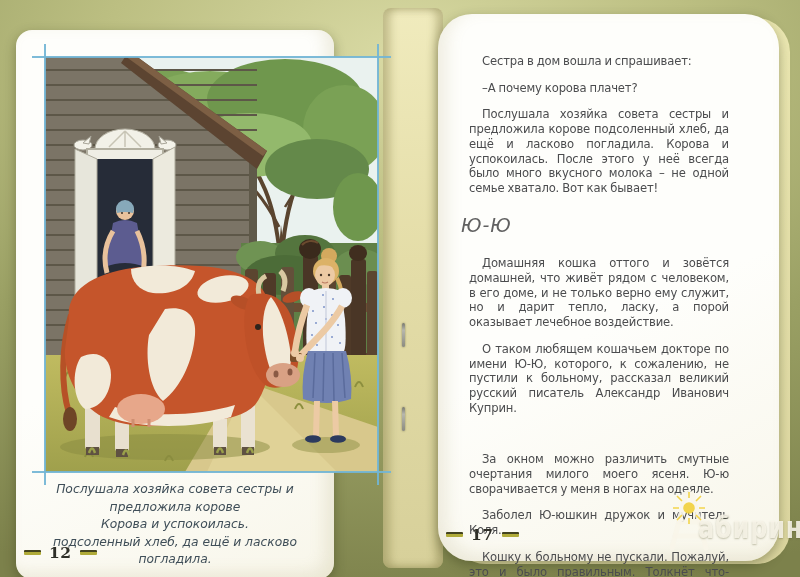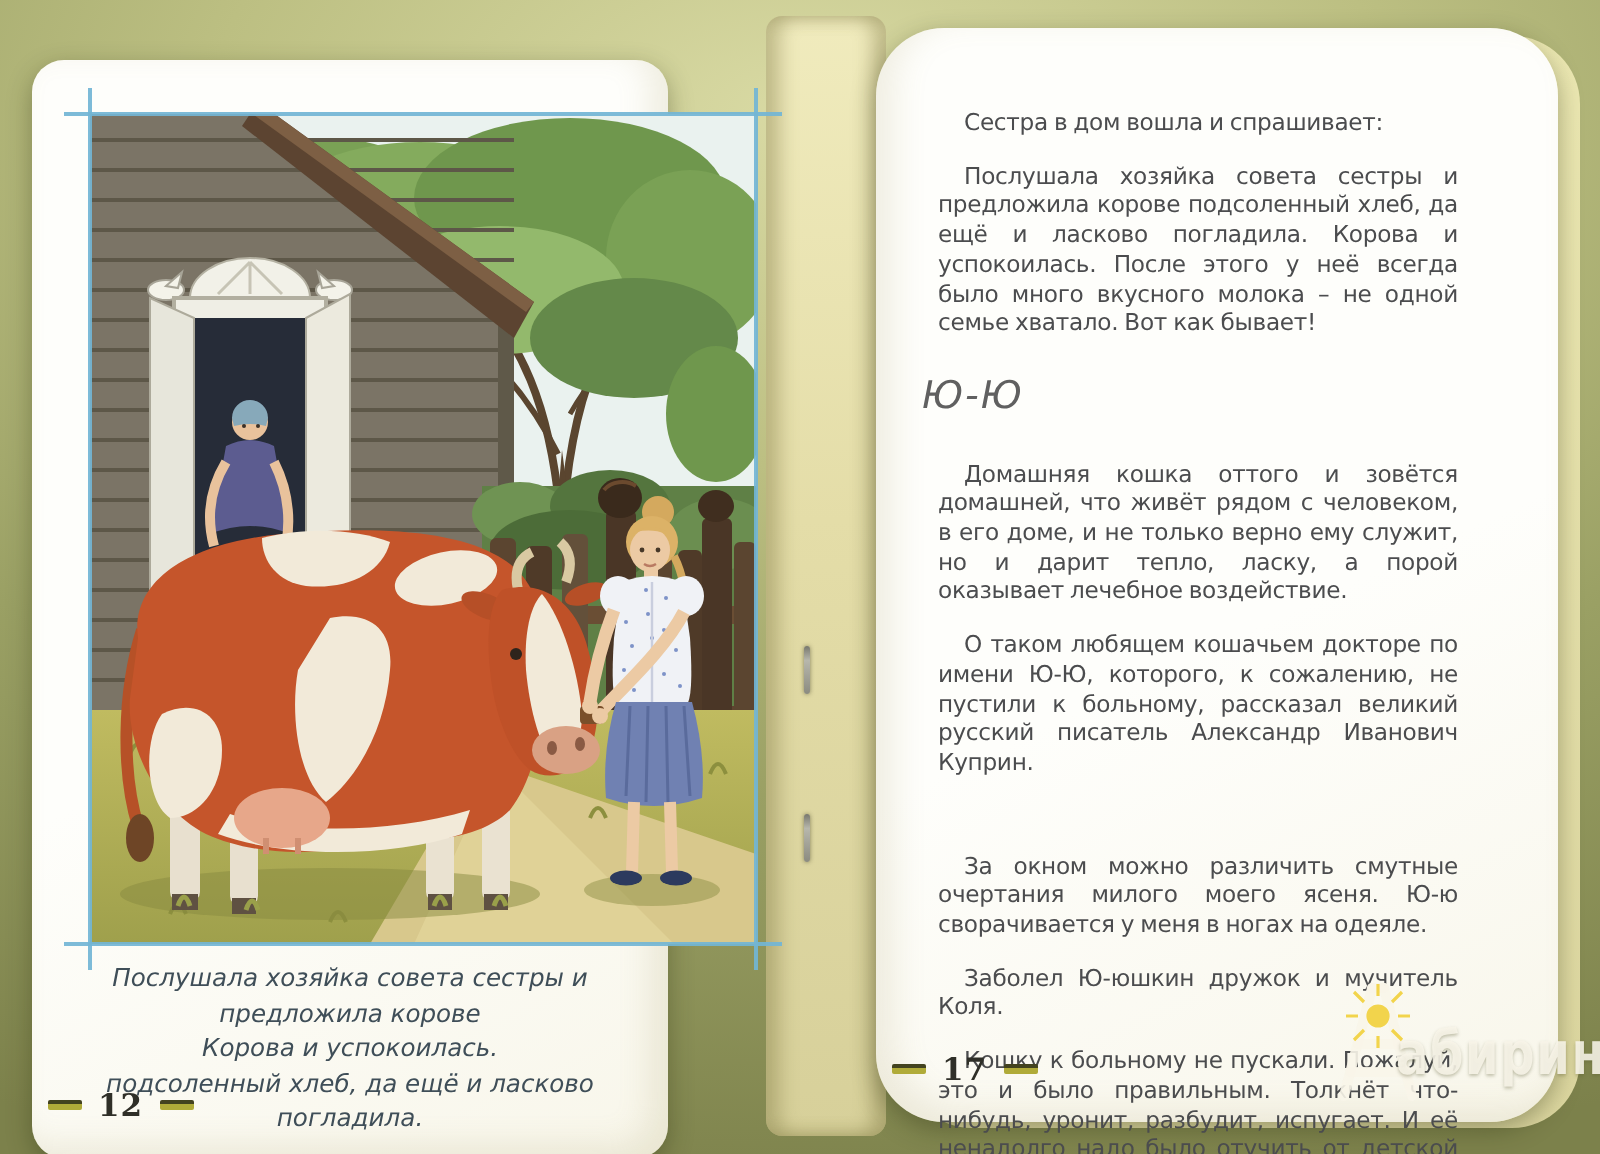--- a/index.html
+++ b/index.html
@@ -265,20 +265,21 @@
       <div>подсоленный хлеб, да ещё и ласково погладила.</div>
     </div>
     <div class="pagenum-row">
       <span class="pn-dash"></span><span class="pn-num">12</span><span class="pn-dash"></span>
     </div>
   </div>
 
   <div class="page right">
     <div class="textcol">
       <p>Сестра в дом вошла и спрашивает:</p>
+      <p>–А почему корова плачет?</p>
       <p>Послушала хозяйка совета сестры и предложила корове подсоленный хлеб, да ещё и ласково погладила. Корова и успокоилась. После этого у неё всегда было много вкусного молока – не одной семье хватало. Вот как бывает!</p>
       <div class="yu-heading">Ю-Ю</div>
       <p>Домашняя кошка оттого и зовётся домашней, что живёт рядом с человеком, в его доме, и не только верно ему служит, но и дарит тепло, ласку, а порой оказывает лечебное воздействие.</p>
       <p>О таком любящем кошачьем докторе по имени Ю-Ю, которого, к сожалению, не пустили к больному, рассказал великий русский писатель Александр Иванович Куприн.</p>
       <div class="spacer-line"></div>
       <p>За окном можно различить смутные очертания милого моего ясеня. Ю-ю сворачивается у меня в ногах на одеяле.</p>
       <p>Заболел Ю-юшкин дружок и мучитель Коля.</p>
       <p>Кошку к больному не пускали. Пожалуй, это и было правильным. Толкнёт что-нибудь, уронит, разбудит, испугает. И её ненадолго надо было отучить от детской комнаты. Она скоро поняла своё положение. Но зато улеглась, как собака, на голом полу снаружи, у самой двери, уткнув свой розовый носик в щель под дверью, и так пролежала все эти чёрные дни, оставляя свой «пост» только для еды и кратковременной прогулки.</p>
     </div>
     <div class="pagenum-row">

